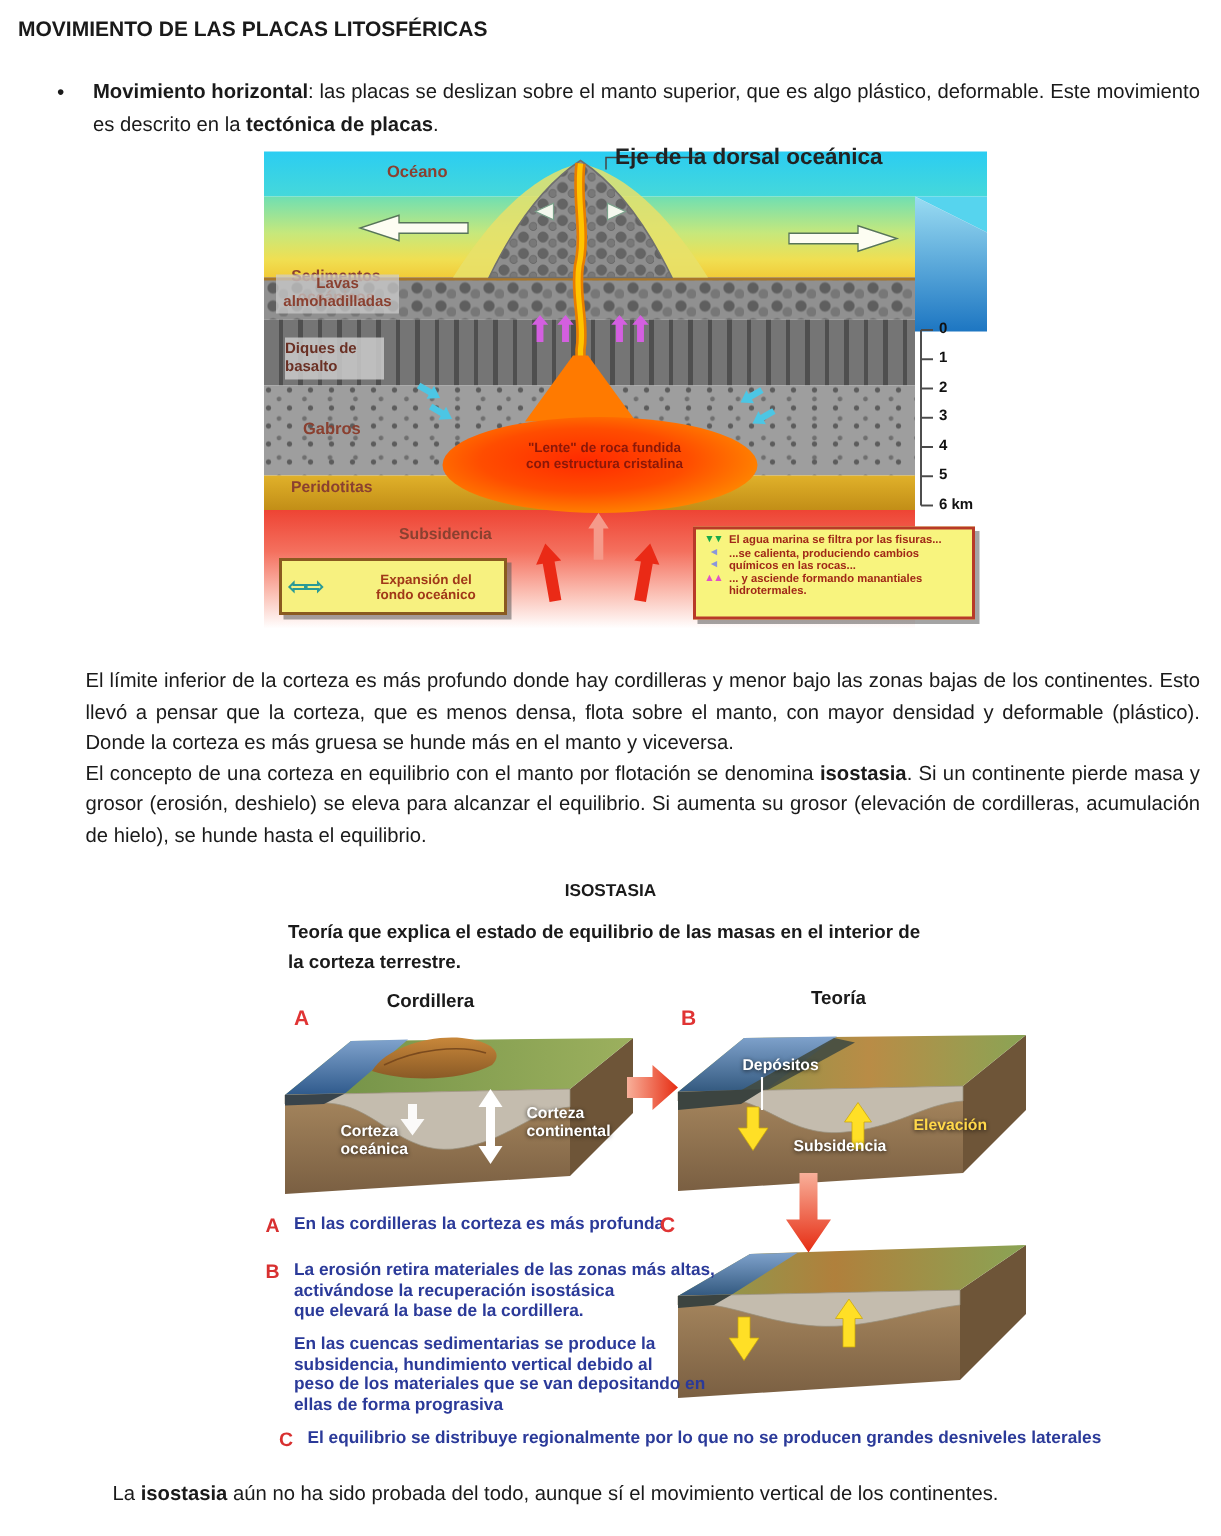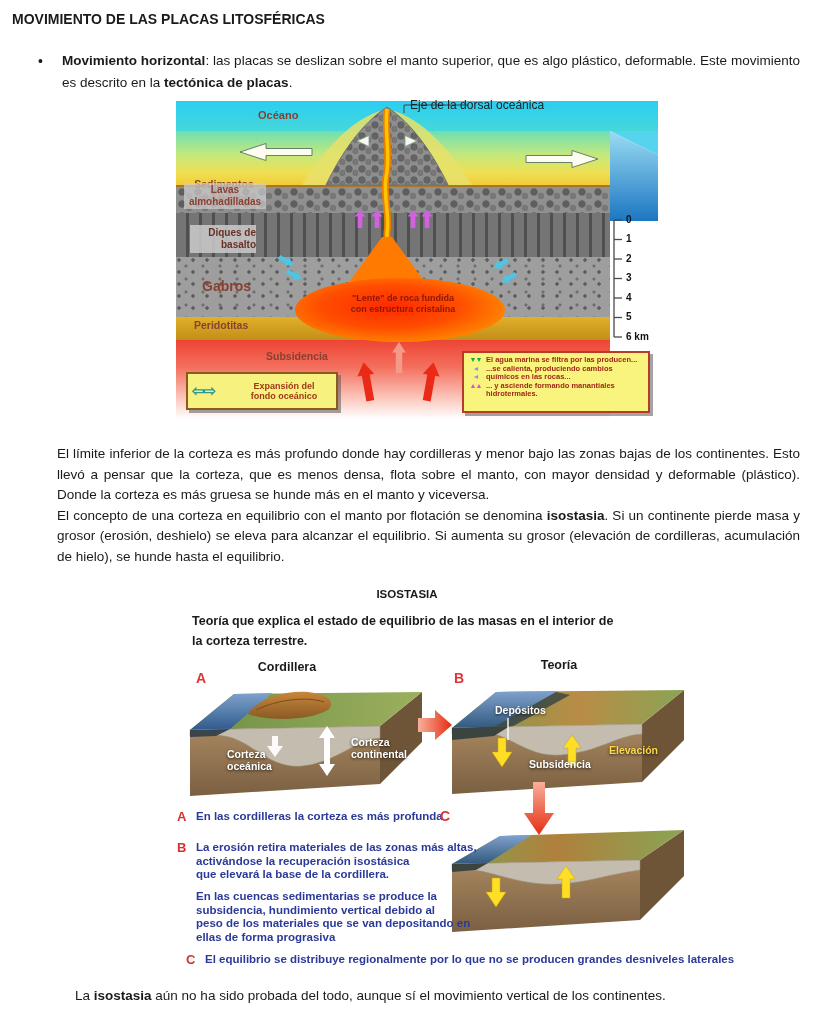--- a/index.html
+++ b/index.html
@@ -28,26 +28,26 @@
   .diques-band{ top:114px; height:44px; background:repeating-linear-gradient(90deg,#757575 0 10px,#4f4f4f 10px 13px); }
   .gabros-band{ top:158px; height:60px; background-color:#9e9e9e;
       background-image:radial-gradient(circle at 3px 3px,#5c5c5c 1.4px,rgba(0,0,0,0) 2.1px),
                        radial-gradient(circle at 10px 9px,#6f6f6f 1.2px,rgba(0,0,0,0) 1.9px);
       background-size:14px 12px,17px 13px; }
   .perid-band { top:218px; height:23px; background:linear-gradient(#e0b12a,#c28e17); }
   .asten-band { top:241px; height:79px; background:linear-gradient(180deg,#ee4434 0%,#f4705e 35%,#fbc3b8 72%,#fff 100%); }
   .ridge-svg { position:absolute; left:0; top:0; }
 
   .rlab { position:absolute; font-weight:bold; color:#8a4030; line-height:12px; }
-  .lab-eje   { left:234px; top:0;  font-size:12px; color:#222; font-weight:normal; }
+  .lab-eje   { left:234px; top:0;  font-size:15px; color:#222; font-weight:bold; }
   .lab-oce   { left:82px;  top:10px; font-size:11px; }
   .lab-sed   { left:14px;  top:38px; width:68px; font-size:10.5px; text-align:center; line-height:14px;margin-top:40px; }
   .lab-lav   { left:8px;   top:84px; width:82px; font-size:10px; text-align:center; background:rgba(205,205,205,.72); padding:1px 0; }
-  .lab-diq   { left:14px;  top:126px; width:66px; font-size:10px; text-align:right; background:rgba(200,200,200,.88); padding:2px 0; color:#6a3024; }
-  .lab-gab   { left:26px;  top:181px; font-size:14px; }
+  .lab-diq   { left:14px;  top:126px; width:66px; font-size:10px; text-align:left; background:rgba(200,200,200,.88); padding:2px 0; color:#6a3024; }
+  .lab-gab   { left:26px;  top:181px; font-size:11px; }
   .lab-per   { left:18px;  top:220px; font-size:10.5px; }
   .lab-ast   { left:90px;  top:251px; font-size:10.5px; }
   .lab-len   { left:154px; top:194px; width:146px; font-size:9px; text-align:center; color:#8a1808; line-height:11px; }
   .snum { position:absolute; left:450px; font-size:10px; font-weight:bold; color:#111; line-height:12px; }
 
   .exp { position:absolute; left:10px; top:273px; width:152px; height:38px; background:#f7f180;
          border:2px solid #8a5a20; box-shadow:3px 3px 0 rgba(90,90,90,.55);
          display:flex; align-items:center; padding:2px 4px; }
   .exp-arrows { font-size:15px; color:#2a9a96; font-weight:bold; letter-spacing:-1px; width:44px; }
   .exp-text { font-size:9px; font-weight:bold; color:#a03818; line-height:10.5px; text-align:center; flex:1; }
@@ -205,21 +205,21 @@
 
     <div class="exp">
       <span class="exp-arrows">⇦⇨</span>
       <span class="exp-text pre">Expansión del
 fondo oceánico</span>
     </div>
 
     <div class="leg">
       <div class="leg-row">
         <span class="leg-ico ico-down">▼▼</span>
-        <span class="pre">El agua marina se filtra por las producen...</span>
+        <span class="pre">El agua marina se filtra por las fisuras...</span>
       </div>
       <div class="leg-row">
         <span class="leg-ico ico-left">◄</span>
         <span class="pre">...se calienta, produciendo cambios</span>
       </div>
       <div class="leg-row">
         <span class="leg-ico ico-left">◄</span>
         <span class="pre">químicos en las rocas...</span>
       </div>
       <div class="leg-row">

